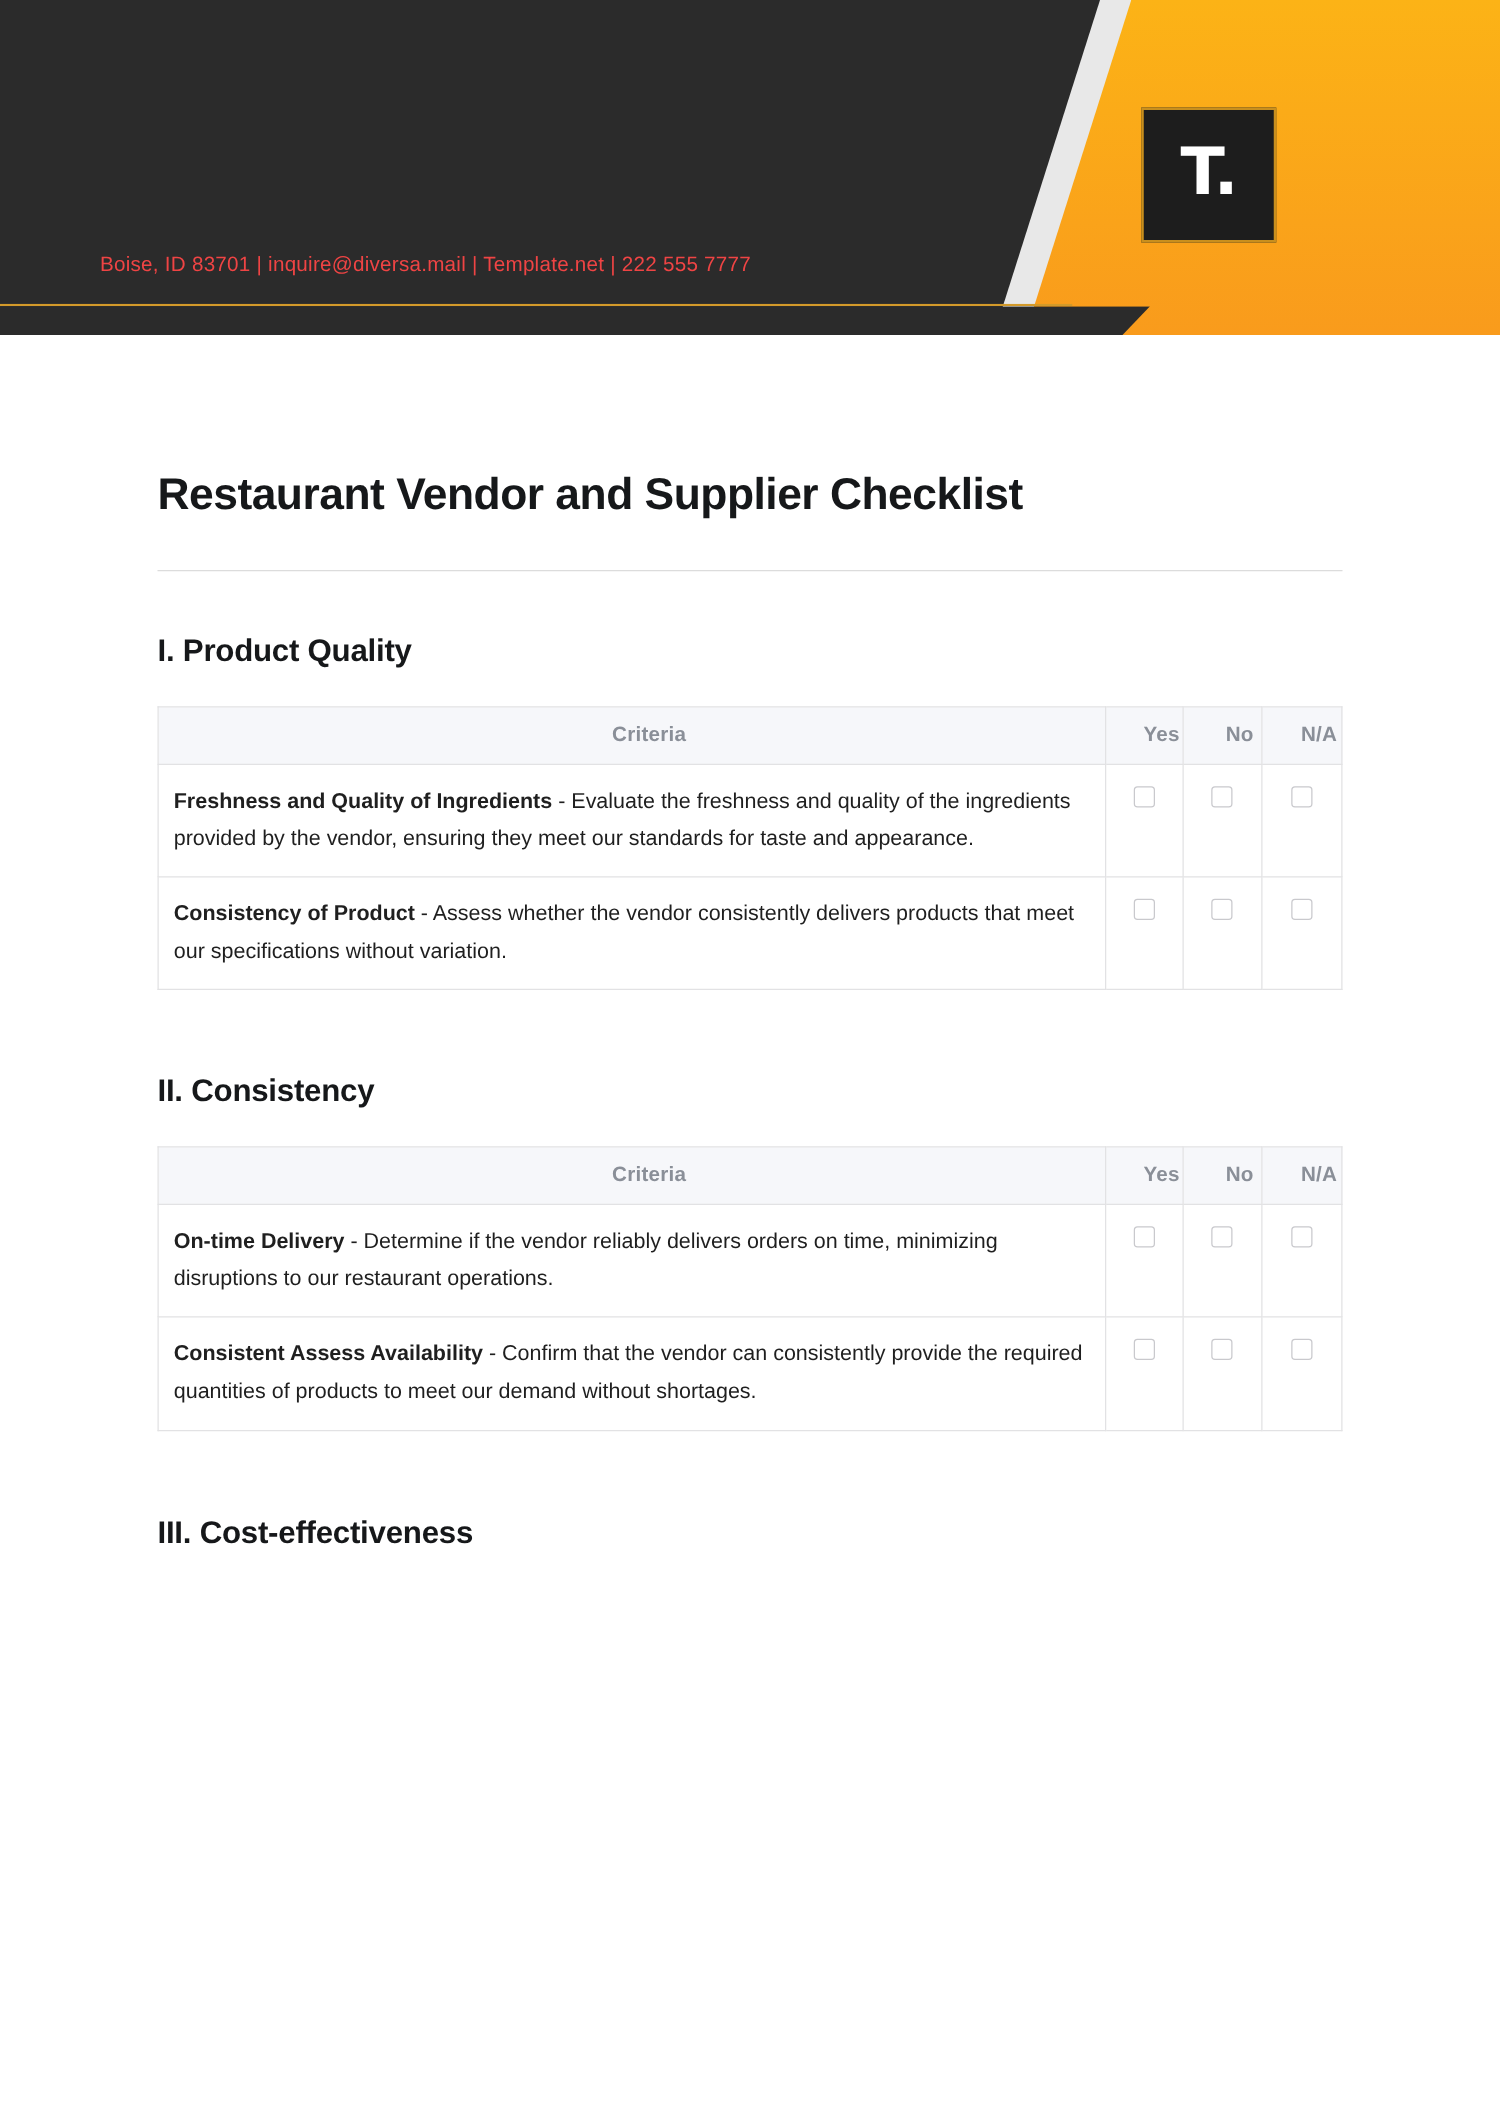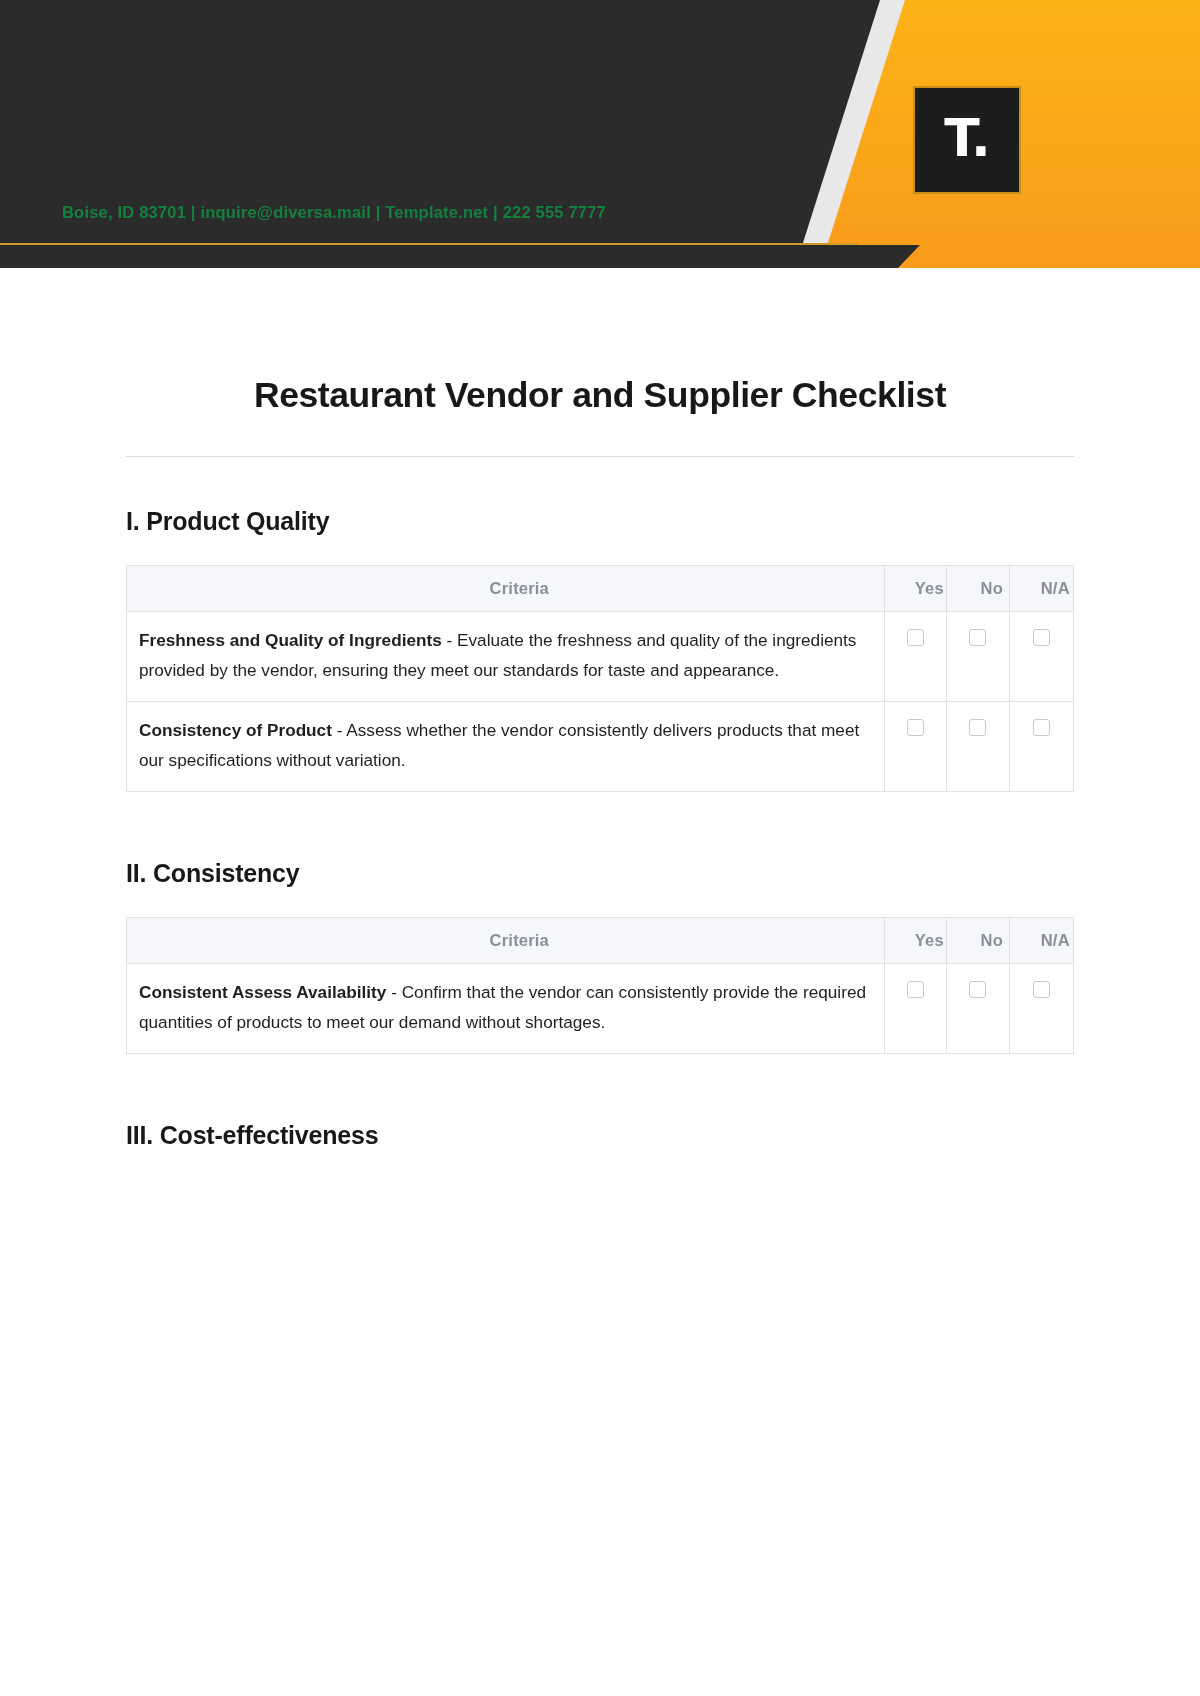--- a/index.html
+++ b/index.html
@@ -62,26 +62,26 @@
     position: absolute;
     left: 0;
     top: 245px;
     width: 920px;
     height: 23px;
     background: #2b2b2b;
     clip-path: polygon(0 0, 920px 0, 898px 23px, 0 23px);
   }
   .header-contact {
     position: absolute;
-    left: 62px;
+    left: 80px;
     top: 203px;
     font-size: 16.5px;
     letter-spacing: 0.2px;
-    color: #15803d;
-    font-weight: 700;
+    color: #ef4444;
+    font-weight: 400;
     white-space: nowrap;
   }
   .logo-box {
     position: absolute;
     left: 913px;
     top: 86px;
     width: 108px;
     height: 108px;
     background: #1d1d1d;
     border: 2px solid #c98f1d;
@@ -106,21 +106,20 @@
   }
 
   
   .doc {
     padding: 0 126px;
     box-sizing: border-box;
   }
   .title {
     margin: 0;
     padding-top: 107px;
-    text-align: center;
     font-size: 35.5px;
     font-weight: 700;
     letter-spacing: -0.4px;
     color: #16181a;
     font-family: "Liberation Sans", sans-serif;
   }
   .prepared {
     margin: 0;
     padding-top: 23px;
     text-align: center;
@@ -257,20 +256,28 @@
       <tr>
         <th class="col-criteria">Criteria</th>
         <th class="col-yn">Yes</th>
         <th class="col-yn">No</th>
         <th class="col-na">N/A</th>
       </tr>
     </thead>
     <tbody>
       <tr>
         <td class="criteria">
+          <b>On-time Delivery</b><span> - Determine if the vendor reliably delivers orders on time, minimizing disruptions to our restaurant operations.</span>
+        </td>
+        <td class="mark"><span class="checkbox"></span></td>
+        <td class="mark"><span class="checkbox"></span></td>
+        <td class="mark"><span class="checkbox"></span></td>
+      </tr>
+      <tr>
+        <td class="criteria">
           <b>Consistent Assess Availability</b><span> - Confirm that the vendor can consistently provide the required quantities of products to meet our demand without shortages.</span>
         </td>
         <td class="mark"><span class="checkbox"></span></td>
         <td class="mark"><span class="checkbox"></span></td>
         <td class="mark"><span class="checkbox"></span></td>
       </tr>
     </tbody>
   </table>
 
   <h2 class="section-title third">III. Cost-effectiveness</h2>

